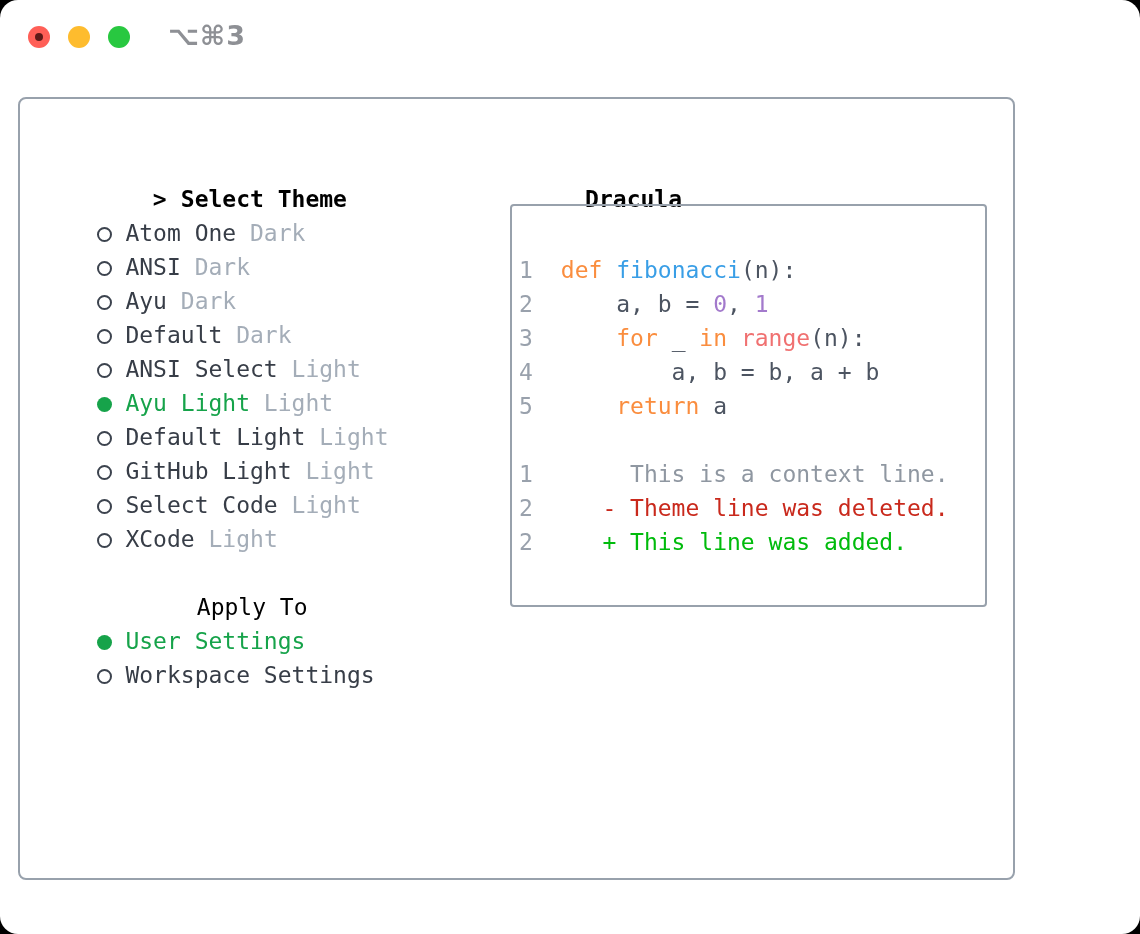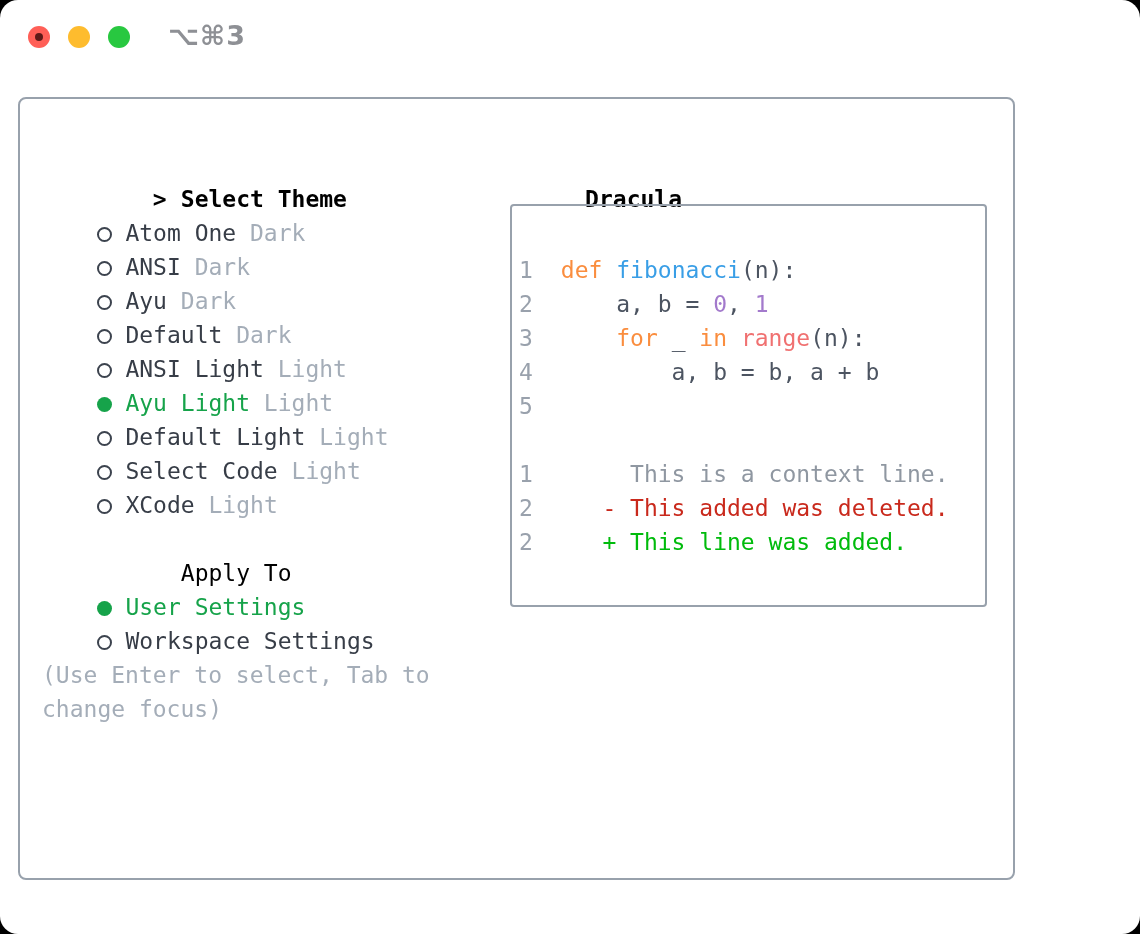--- a/index.html
+++ b/index.html
@@ -32,21 +32,21 @@
   .prefix{display:inline-block;width:28px;vertical-align:top;}
   .prompt{font-weight:700;color:var(--heading,#000);}
   .heading{font-weight:700;color:var(--heading,#000);}
   .bullet{
     display:inline-block;width:15px;height:15px;border-radius:50%;
     border:2.5px solid #3C434E;box-sizing:border-box;vertical-align:-1px;
   }
   .bullet.sel{border:none;background:var(--accent,#16A34A);}
   .t-name.sel{color:var(--accent,#16A34A);}
   .t-variant{color:var(--muted,#A4ADB8);}
-  .apply-title{color:var(--heading,#000);}
+  .apply-title{color:var(--heading,#000);margin-left:16px;}
   .opt-label.sel{color:var(--accent,#16A34A);}
   .hint{
     width:424px;font-size:23px;line-height:34px;color:var(--muted,#A4ADB8);
     white-space:normal;
   }
   
   .preview-title{position:absolute;left:482px;top:49px;}
   .preview-box{
     position:absolute;left:490px;top:105px;width:477px;height:403px;
     border:2px solid var(--border,#98A1AC);border-radius:4px;box-sizing:border-box;
@@ -92,31 +92,34 @@
     <span class="prefix"><span class="bullet"></span></span><span class="t-name">Ayu</span><span class="t-variant"> Dark</span>
   </div>
 
   <div class="line theme-item">
     <span class="prefix"><span class="bullet"></span></span><span class="t-name">Default</span><span class="t-variant"> Dark</span>
   </div>
 
 
 
   <div class="line theme-item">
-    <span class="prefix"><span class="bullet"></span></span><span class="t-name">ANSI Light</span><span class="t-variant"> Light</span>
+    <span class="prefix"><span class="bullet"></span></span><span class="t-name">ANSI Select</span><span class="t-variant"> Light</span>
   </div>
 
   <div class="line theme-item">
     <span class="prefix"><span class="bullet sel"></span></span><span class="t-name sel">Ayu Light</span><span class="t-variant"> Light</span>
   </div>
 
   <div class="line theme-item">
     <span class="prefix"><span class="bullet"></span></span><span class="t-name">Default Light</span><span class="t-variant"> Light</span>
   </div>
 
+  <div class="line theme-item">
+    <span class="prefix"><span class="bullet"></span></span><span class="t-name">GitHub Light</span><span class="t-variant"> Light</span>
+  </div>
 
   <div class="line theme-item">
     <span class="prefix"><span class="bullet"></span></span><span class="t-name">Select Code</span><span class="t-variant"> Light</span>
   </div>
 
   <div class="line theme-item">
     <span class="prefix"><span class="bullet"></span></span><span class="t-name">XCode</span><span class="t-variant"> Light</span>
   </div>
 </div>
 
@@ -131,21 +134,20 @@
     <span class="prefix"><span class="bullet sel"></span></span><span class="opt-label sel">User Settings</span>
   </div>
 
   <div class="line apply-item">
     <span class="prefix"><span class="bullet"></span></span><span class="opt-label">Workspace Settings</span>
   </div>
 </div>
 
       <div class="line"> </div>
 
-      <div class="hint">(Use Enter to select, Tab to change focus)</div>
     </div>
 
     <div class="line preview-title">
       <span class="heading">Dracula</span>
     </div>
 
     <div class="preview-box">
       <div id="code-lines">
   <div class="code-line">
     <span class="gutter">1</span><span class="code-content"><span class="tok-fg"> </span><span class="tok-kw">def</span><span class="tok-fg"> </span><span class="tok-fn">fibonacci</span><span class="tok-fg">(n):</span></span>
@@ -157,33 +159,33 @@
 
   <div class="code-line">
     <span class="gutter">3</span><span class="code-content"><span class="tok-fg">     </span><span class="tok-kw">for</span><span class="tok-fg"> _ </span><span class="tok-kw">in</span><span class="tok-fg"> </span><span class="tok-sp">range</span><span class="tok-fg">(n):</span></span>
   </div>
 
   <div class="code-line">
     <span class="gutter">4</span><span class="code-content"><span class="tok-fg">         a, b = b, a + b</span></span>
   </div>
 
   <div class="code-line">
-    <span class="gutter">5</span>
+    <span class="gutter">5</span><span class="code-content"><span class="tok-fg">     </span><span class="tok-kw">return</span><span class="tok-fg"> a</span></span>
   </div>
 
   <div class="code-line">
     <span class="gutter"></span><span class="code-content"></span>
   </div>
 
   <div class="code-line">
     <span class="gutter">1</span><span class="code-content"><span class="tok-ctx">      This is a context line.</span></span>
   </div>
 
   <div class="code-line">
-    <span class="gutter">2</span><span class="code-content"><span class="tok-del">    - This added was deleted.</span></span>
+    <span class="gutter">2</span><span class="code-content"><span class="tok-del">    - Theme line was deleted.</span></span>
   </div>
 
   <div class="code-line">
     <span class="gutter">2</span><span class="code-content"><span class="tok-add">    + This line was added.</span></span>
   </div>
 </div>
     </div>
   </div>
 </div>
 

